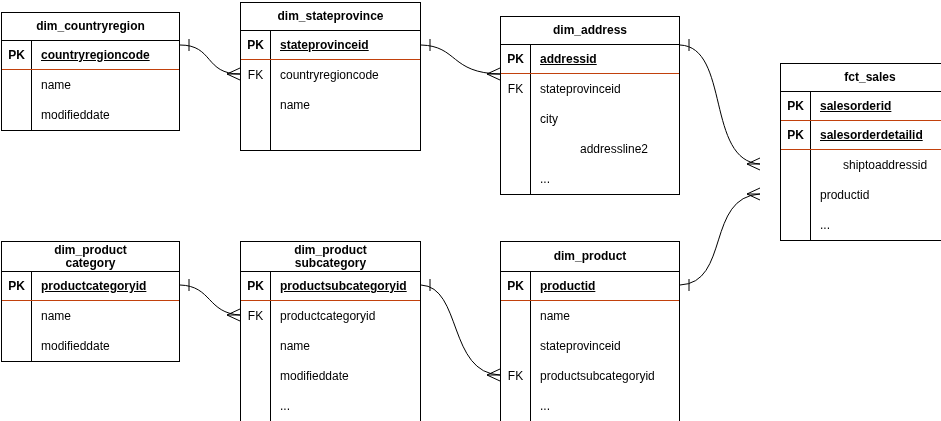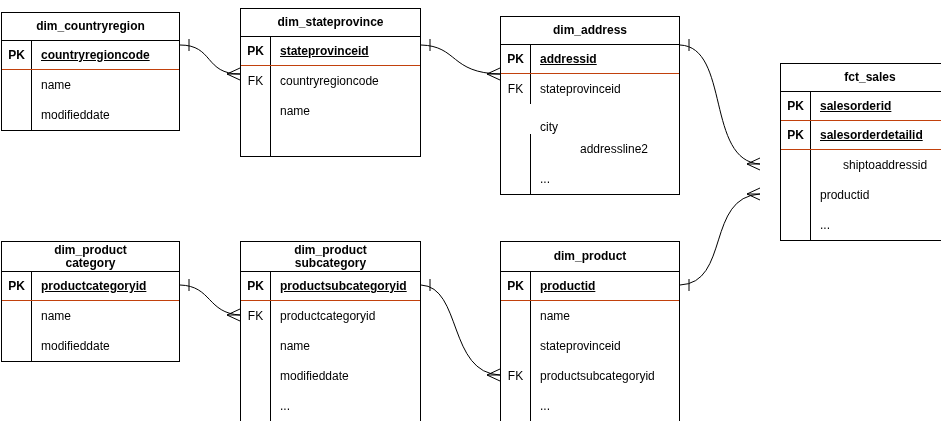--- a/index.html
+++ b/index.html
@@ -90,21 +90,21 @@
       </div>
       <div class="er-row" style="height: 30px;">
         <span class="er-badge"></span>
         <span class="er-field">name</span>
       </div>
       <div class="er-row" style="height: 30px;">
         <span class="er-badge"></span>
         <span class="er-field">modifieddate</span>
       </div>
     </div>
-    <div class="er-table" style="left: 240px; top: 8px; width: 181px;">
+    <div class="er-table" style="left: 240px; top: 2px; width: 181px;">
       <div class="er-title" style="height: 28px;">dim_stateprovince</div>
       <div class="er-row sep" style="height: 29px;">
         <span class="er-badge bold">PK</span>
         <span class="er-field pk">stateprovinceid</span>
       </div>
       <div class="er-row" style="height: 30px;">
         <span class="er-badge">FK</span>
         <span class="er-field">countryregioncode</span>
       </div>
       <div class="er-row" style="height: 30px;">
@@ -118,21 +118,21 @@
     <div class="er-table" style="left: 500px; top: 16px; width: 180px;">
       <div class="er-title" style="height: 28px;">dim_address</div>
       <div class="er-row sep" style="height: 29px;">
         <span class="er-badge bold">PK</span>
         <span class="er-field pk">addressid</span>
       </div>
       <div class="er-row" style="height: 30px;">
         <span class="er-badge">FK</span>
         <span class="er-field">stateprovinceid</span>
       </div>
-      <div class="er-row" style="height: 30px; align-items: flex-end;">
+      <div class="er-row" style="height: 30px;">
         <span class="er-badge"></span>
         <span class="er-field">city</span>
       </div>
       <div class="er-row" style="height: 30px; gap: 40px;">
         <span class="er-badge"></span>
         <span class="er-field">addressline2</span>
       </div>
       <div class="er-row" style="height: 30px;">
         <span class="er-badge"></span>
         <span class="er-field">...</span>

